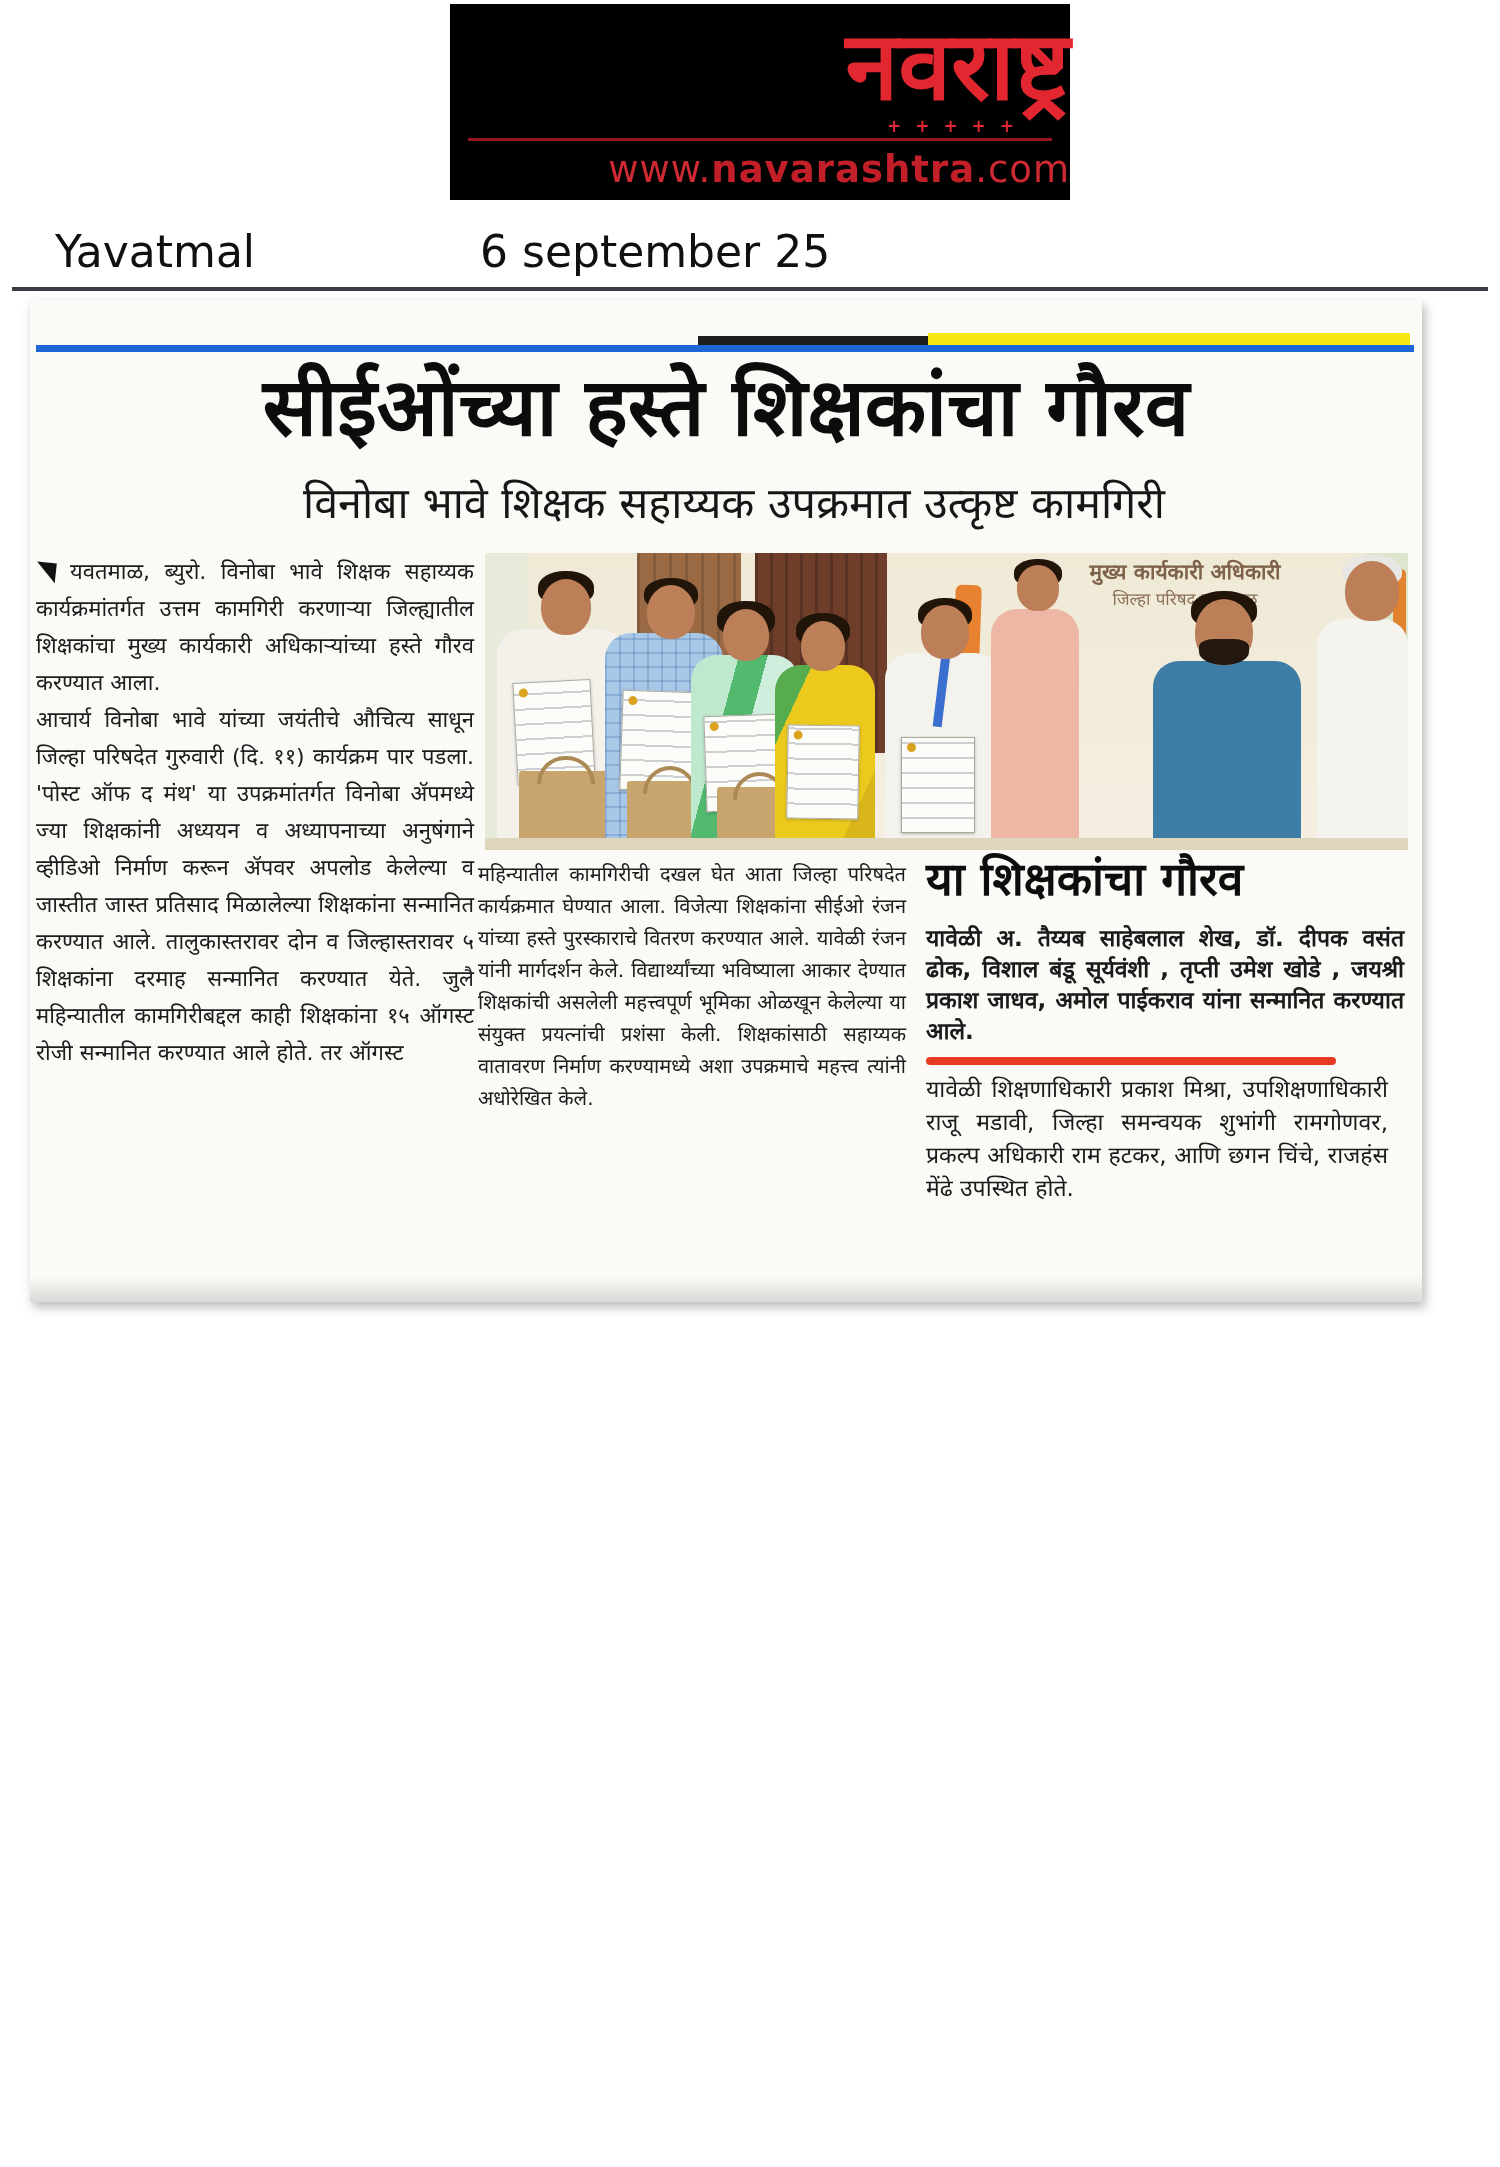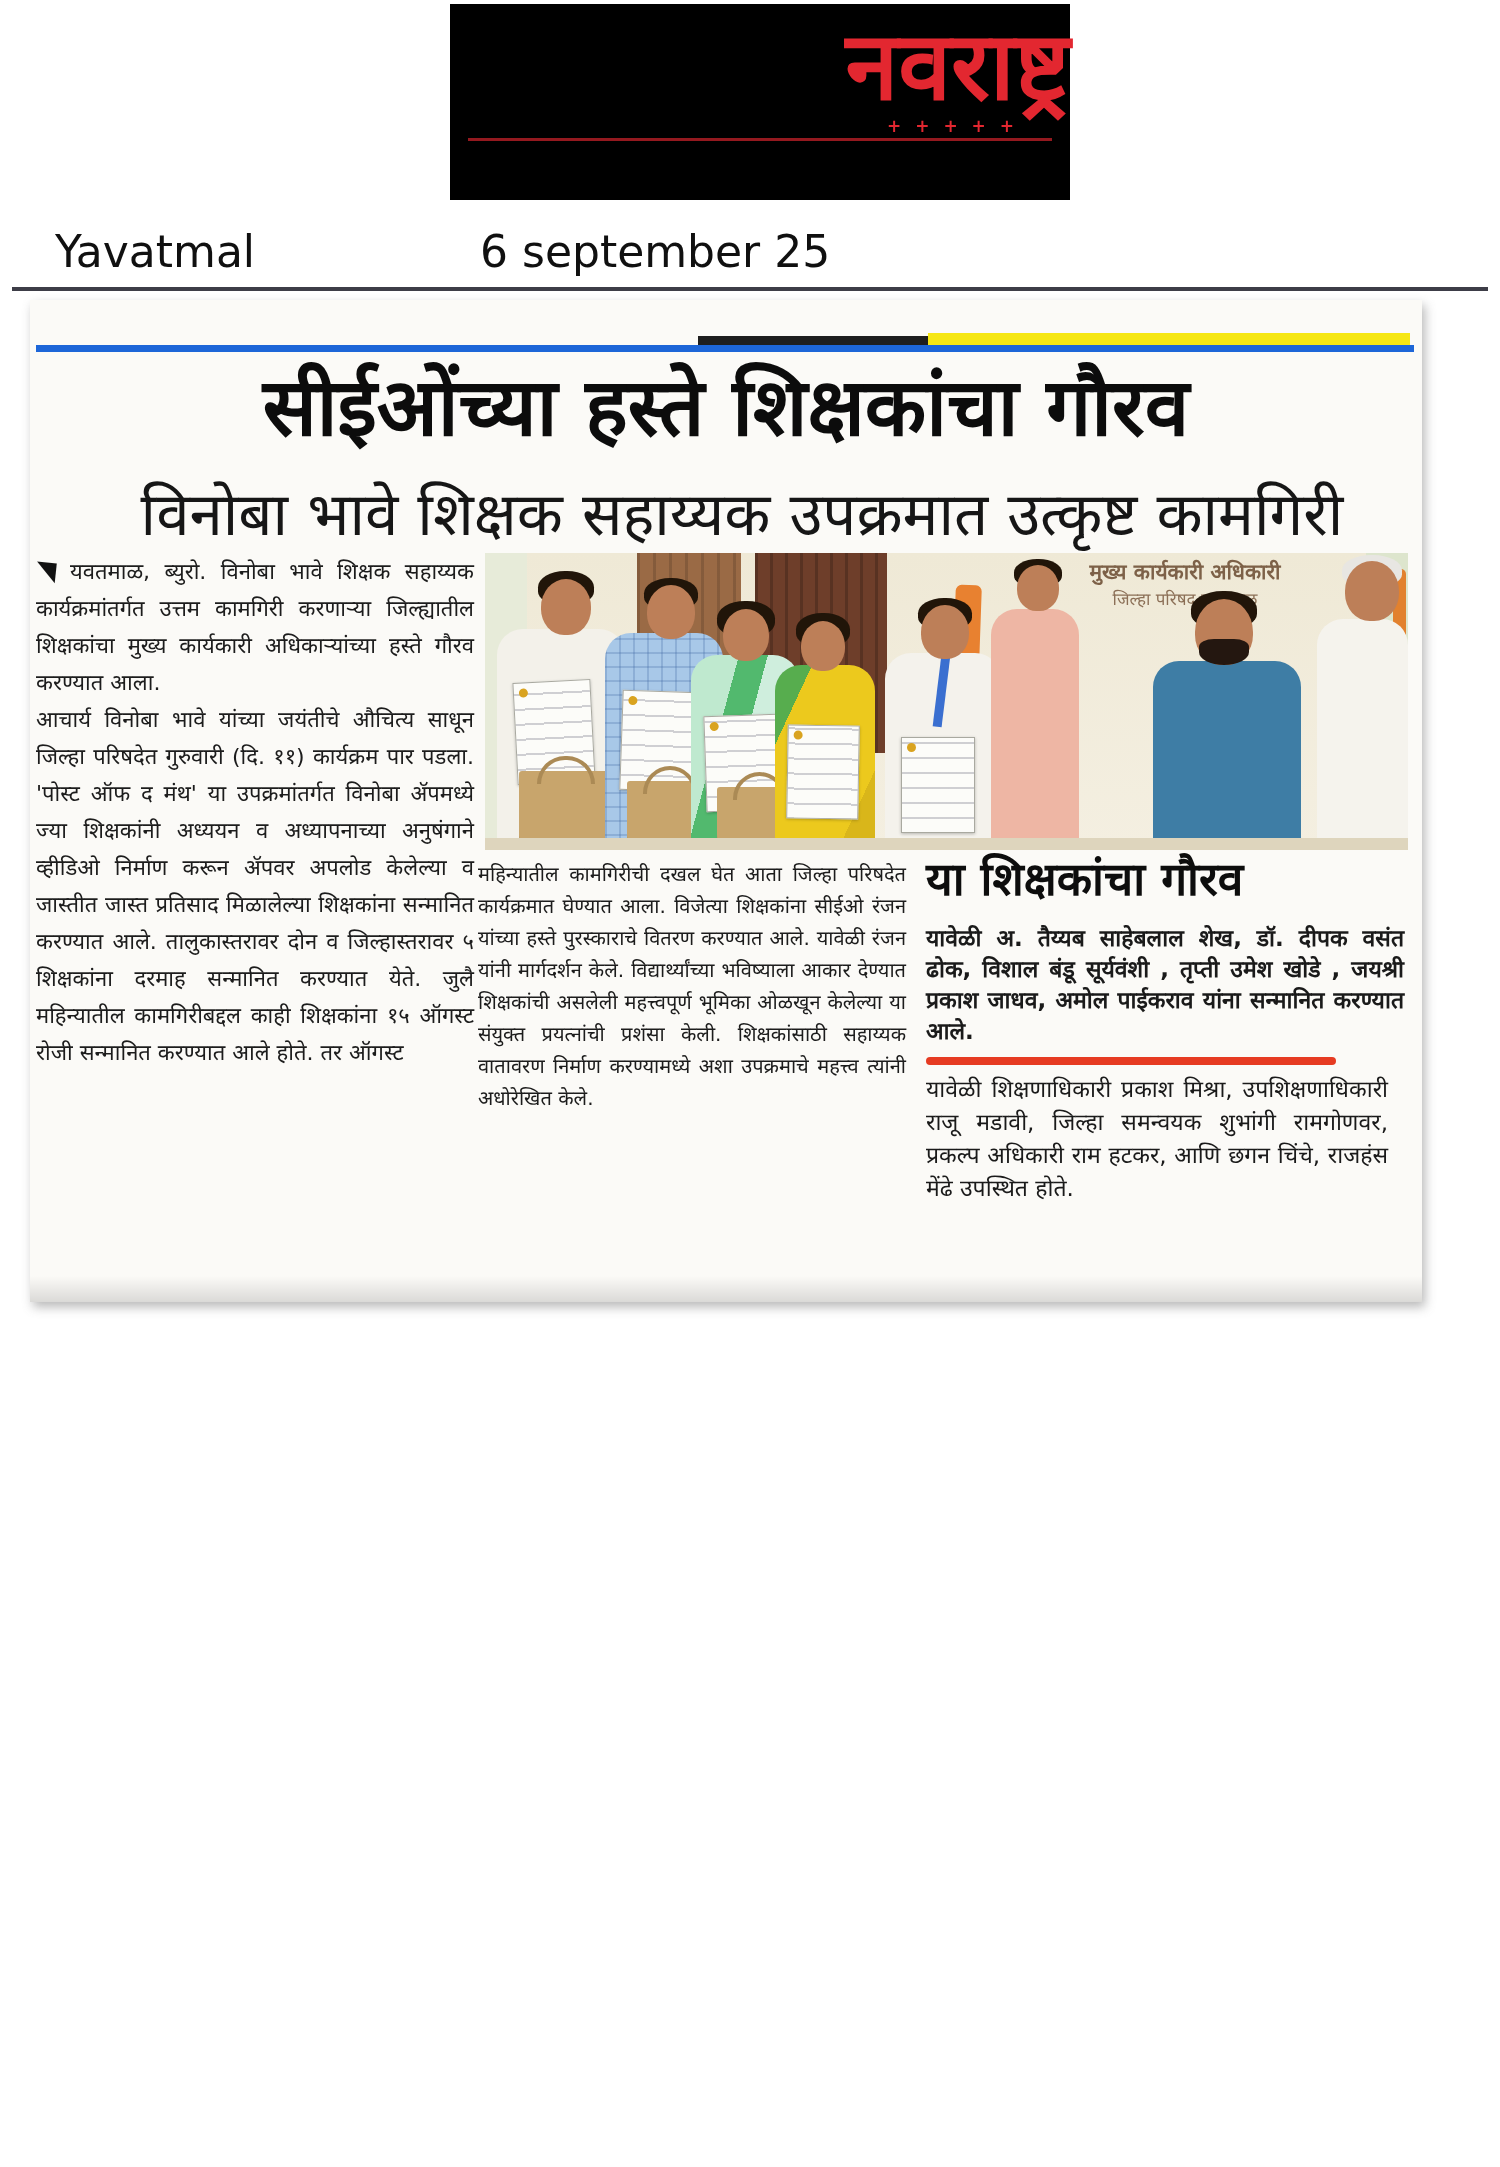--- a/index.html
+++ b/index.html
@@ -20,22 +20,22 @@
   .page-rule{position:absolute;left:12px;top:287px;width:1476px;height:4px;background:#3d3d47;}
 
   
   .clip{position:absolute;left:30px;top:300px;width:1392px;height:1002px;background:#fbfaf7;
         box-shadow:3px 5px 10px rgba(100,100,100,.45);overflow:hidden;}
   .clip::after{content:'';position:absolute;left:0;right:0;bottom:0;height:26px;
         background:linear-gradient(to bottom,rgba(0,0,0,0),rgba(0,0,0,.13));}
   .bar{position:absolute;}
   .headline{position:absolute;left:10px;top:58px;width:1372px;text-align:center;
         font-size:80px;font-weight:bold;color:#0c0c0c;line-height:1.25;white-space:nowrap;}
-  .subheadline{position:absolute;left:56px;top:178px;width:1312px;text-align:center;
-        font-size:60px;font-weight:500;color:#161616;line-height:1.2;white-space:nowrap;}
+  .subheadline{position:absolute;left:48px;top:178px;width:1312px;text-align:center;
+        font-size:43px;font-weight:500;color:#161616;line-height:1.2;white-space:nowrap;}
   .bodytext{text-align:justify;color:#1c1c1c;}
   .leftcol{position:absolute;left:6px;top:252px;width:438px;font-size:22px;line-height:37px;}
   .leftcol .p2{margin-top:0px;}
   .lead-marker{display:inline-block;transform:rotate(6deg);font-size:26px;margin-right:14px;color:#111;}
   .midcol{position:absolute;left:448px;top:558px;width:428px;font-size:20px;line-height:32px;}
   .sidebar{position:absolute;left:896px;top:552px;width:492px;}
   .sidebar-heading{font-size:46px;font-weight:bold;color:#0d0d0d;line-height:1.2;white-space:nowrap;}
   .sidebar-honorees{margin-top:16px;width:478px;font-size:23px;font-weight:bold;line-height:31px;text-align:justify;color:#1a1a1a;}
   .sidebar-divider{margin-top:10px;width:410px;height:8px;background:#e63b22;border-radius:4px;}
   .sidebar-attendees{margin-top:8px;width:462px;font-size:23px;line-height:33px;text-align:justify;color:#1a1a1a;}
@@ -63,20 +63,21 @@
 </style>
 </head>
 <body>
 
 <div class="page">
 
   <div class="masthead">
     <div class="logo-text">नवराष्ट्र</div>
     <div class="logo-rule"></div>
     <div class="logo-stars">+ + + + +</div>
+    <div class="logo-url"><span>www.</span><b>navarashtra</b><span>.com</span></div>
   </div>
 
   <div class="dateline" style="left:55px;">Yavatmal</div>
   <div class="dateline" style="left:480px;">6  september 25</div>
   <div class="page-rule"></div>
 
   <div class="clip">
 
     <div class="bar" style="left:668px;top:36px;width:230px;height:9px;background:#1e1e1e;"></div>
     <div class="bar" style="left:898px;top:33px;width:482px;height:12px;background:#f6e714;"></div>

